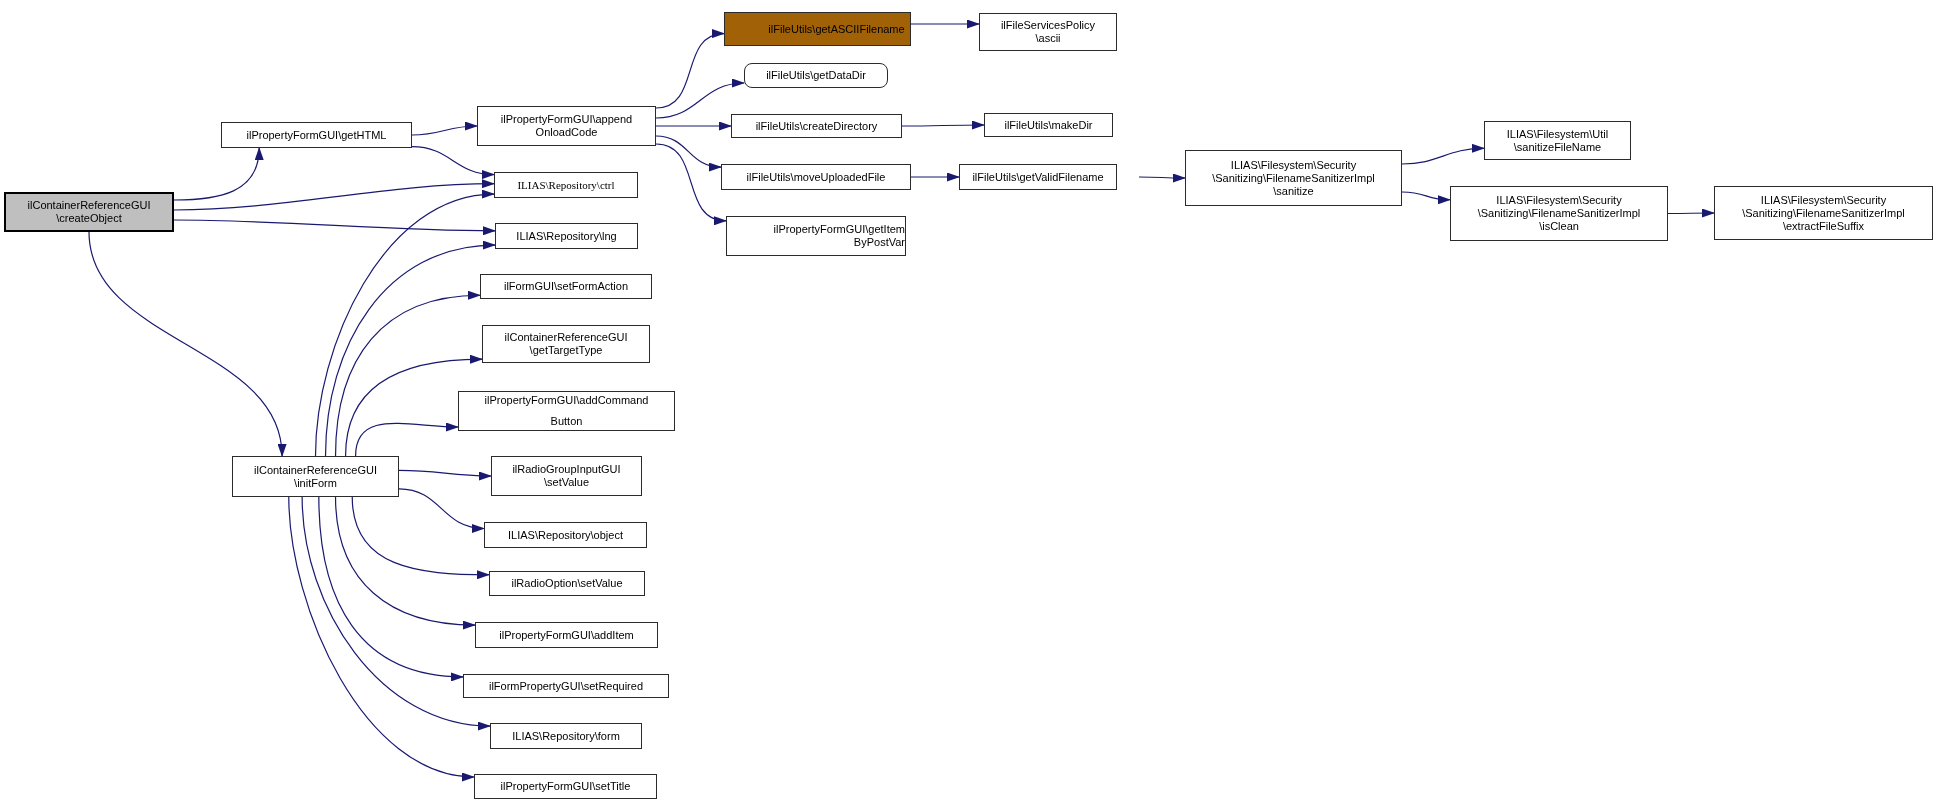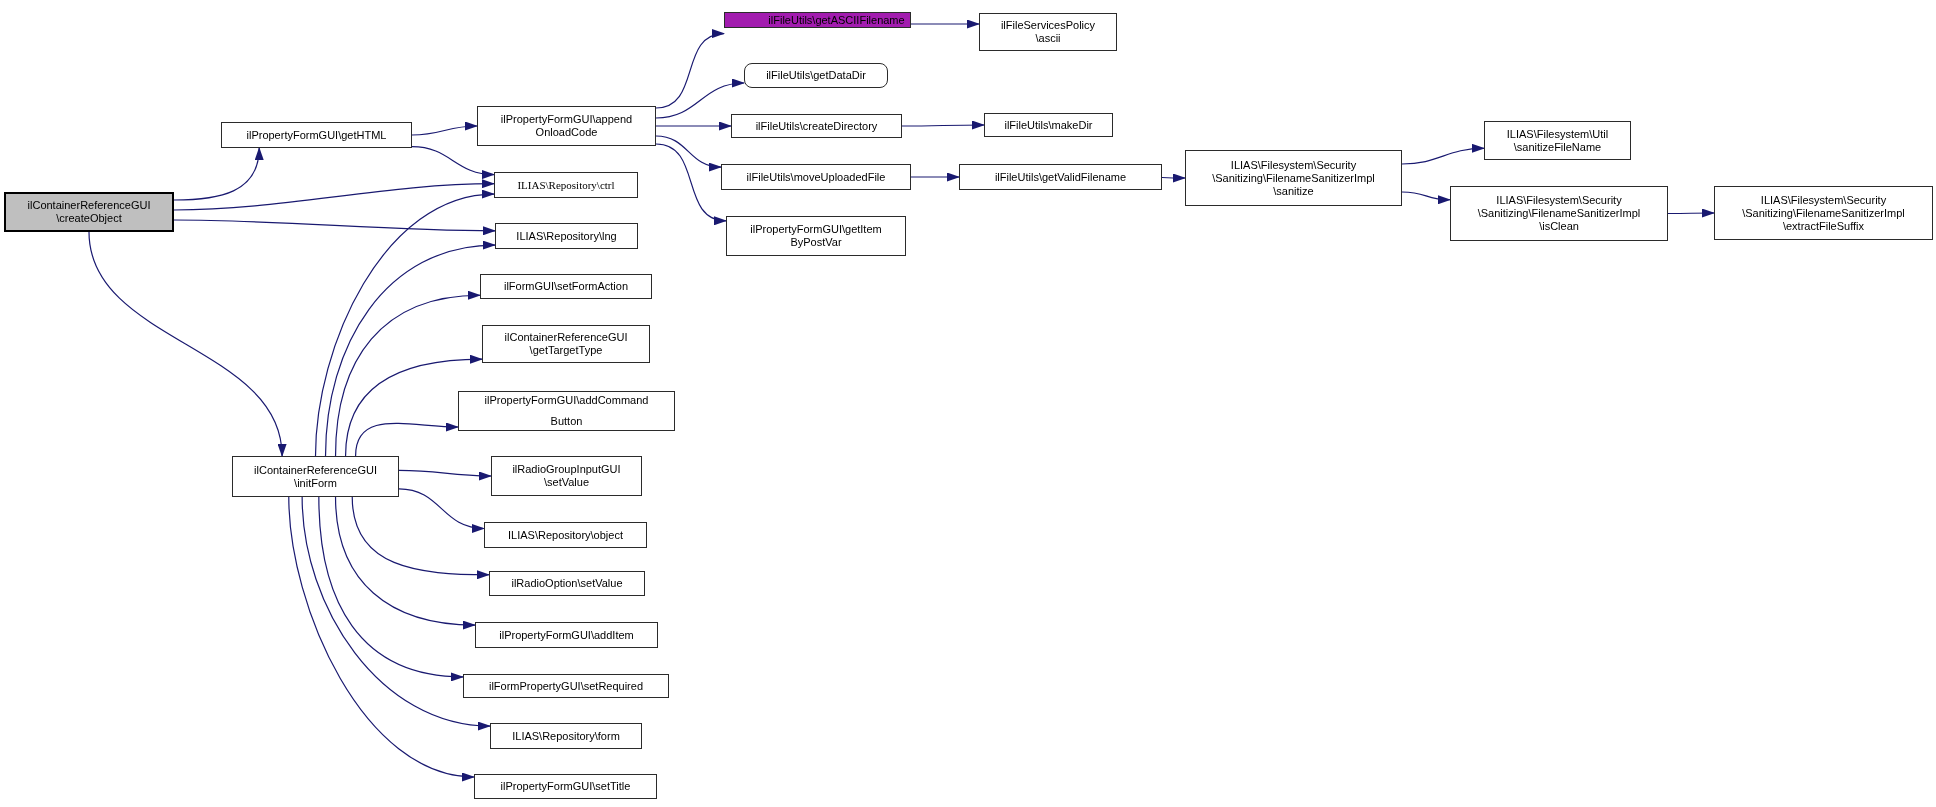--- a/index.html
+++ b/index.html
@@ -110,43 +110,43 @@
       </div>
       <div class="node" style="left: 463px; top: 674px; width: 206px; height: 24px; background: rgb(255, 255, 255);">
         <span>ilFormPropertyGUI\setRequired</span>
       </div>
       <div class="node" style="left: 490px; top: 723px; width: 152px; height: 26px; background: rgb(255, 255, 255);">
         <span>ILIAS\Repository\form</span>
       </div>
       <div class="node" style="left: 474px; top: 774px; width: 183px; height: 25px; background: rgb(255, 255, 255);">
         <span>ilPropertyFormGUI\setTitle</span>
       </div>
-      <div class="node" style="left: 724px; top: 12px; width: 187px; height: 16px; background: #a21caf; padding-left: 38px;">
+      <div class="node" style="left: 724px; top: 12px; width: 187px; height: 34px; background: #a16207; padding-left: 38px;">
         <span>ilFileUtils\getASCIIFilename</span>
       </div>
       <div class="node" style="left: 979px; top: 5px; width: 138px; height: 38px; background: rgb(255, 255, 255); margin-top: 8px;">
         <span>ilFileServicesPolicy</span>
         <span>\ascii</span>
       </div>
       <div class="node" style="left: 744px; top: 63px; width: 144px; height: 25px; background: rgb(255, 255, 255); border-radius: 8px;">
         <span>ilFileUtils\getDataDir</span>
       </div>
       <div class="node" style="left: 731px; top: 114px; width: 171px; height: 24px; background: rgb(255, 255, 255);">
         <span>ilFileUtils\createDirectory</span>
       </div>
       <div class="node" style="left: 984px; top: 113px; width: 129px; height: 24px; background: rgb(255, 255, 255);">
         <span>ilFileUtils\makeDir</span>
       </div>
       <div class="node" style="left: 721px; top: 164px; width: 190px; height: 26px; background: rgb(255, 255, 255);">
         <span>ilFileUtils\moveUploadedFile</span>
       </div>
-      <div class="node" style="left: 959px; top: 164px; width: 203px; height: 26px; background: rgb(255, 255, 255);">
+      <div class="node" style="left: 959px; top: 164px; width: 158px; height: 26px; background: rgb(255, 255, 255);">
         <span>ilFileUtils\getValidFilename</span>
       </div>
-      <div class="node" style="left: 726px; top: 216px; width: 180px; height: 40px; background: rgb(255, 255, 255);">
+      <div class="node" style="left: 726px; top: 216px; width: 180px; height: 40px; background: rgb(255, 255, 255); align-items: flex-end;">
         <span>ilPropertyFormGUI\getItem</span>
         <span>ByPostVar</span>
       </div>
       <div class="node" style="left: 1185px; top: 150px; width: 217px; height: 56px; background: rgb(255, 255, 255);">
         <span>ILIAS\Filesystem\Security</span>
         <span>\Sanitizing\FilenameSanitizerImpl</span>
         <span>\sanitize</span>
       </div>
       <div class="node" style="left: 1484px; top: 121px; width: 147px; height: 39px; background: rgb(255, 255, 255);">
         <span>ILIAS\Filesystem\Util</span>

